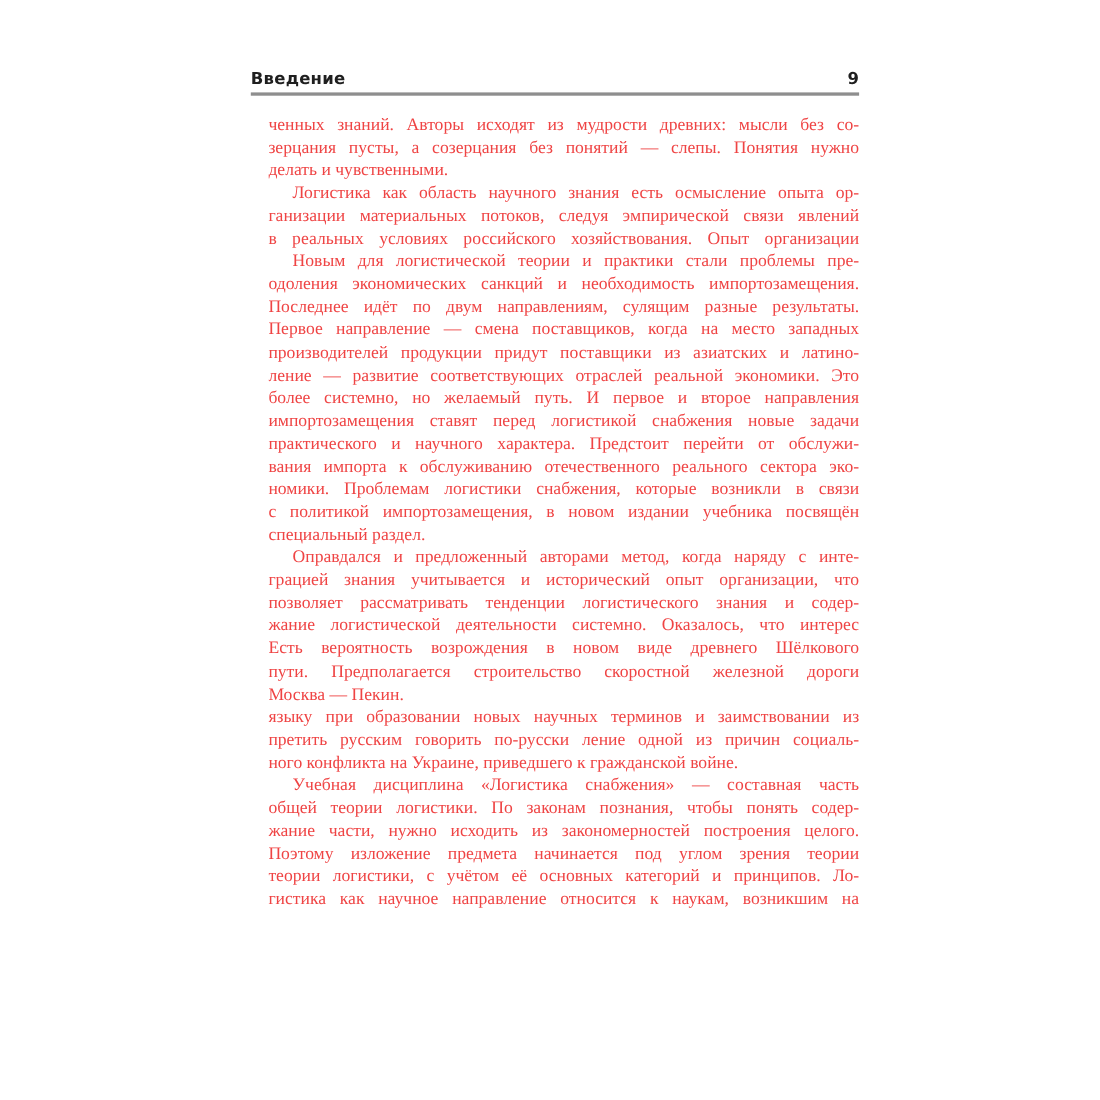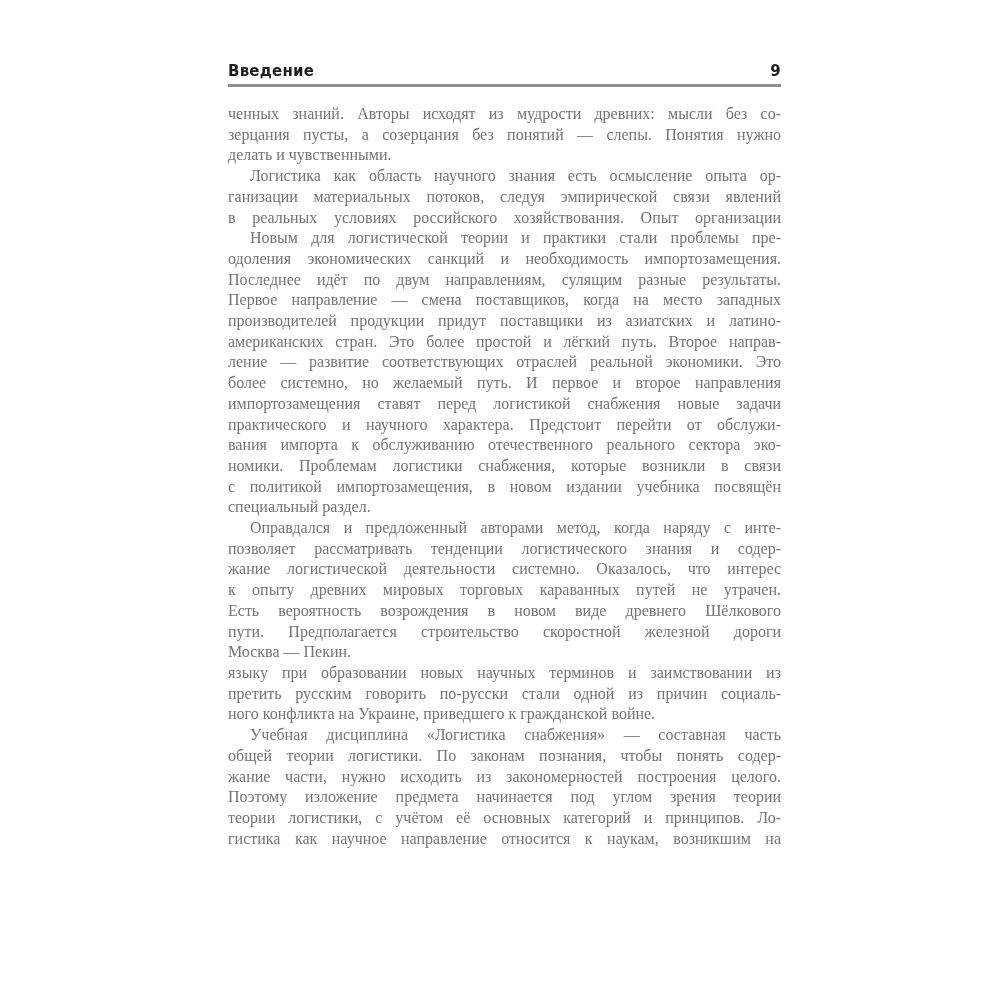--- a/index.html
+++ b/index.html
@@ -33,21 +33,22 @@
   .header-rule {
     height: 3px;
     background: #8e8e8e;
     margin-top: 4px;
   }
   .body-text {
     margin-top: 17px;
     font-family: "Liberation Serif", serif;
     font-size: 16px;
     line-height: 20.7px;
-    color: #737373;
+    color: #ef4444;
+    margin-left: 16px;
   }
   .para { margin: 0; }
   .line {
     text-align: justify;
     text-align-last: justify;
     text-justify: inter-word;
     overflow: hidden;
     white-space: normal;
   }
   .line.indent { text-indent: 22px; }
@@ -73,42 +74,41 @@
           <div class="line indent">Логистика как область научного знания есть осмысление опыта ор-</div>
           <div class="line">ганизации материальных потоков, следуя эмпирической связи явлений</div>
           <div class="line">в реальных условиях российского хозяйствования. Опыт организации</div>
         </div>
         <div class="para">
           <div class="line indent">Новым для логистической теории и практики стали проблемы пре-</div>
           <div class="line">одоления экономических санкций и необходимость импортозамещения.</div>
           <div class="line">Последнее идёт по двум направлениям, сулящим разные результаты.</div>
           <div class="line">Первое направление — смена поставщиков, когда на место западных</div>
           <div class="line">производителей продукции придут поставщики из азиатских и латино-</div>
-          <div class="line">американских стран. Это более простой и лёгкий путь. Второе направ-</div>
           <div class="line">ление — развитие соответствующих отраслей реальной экономики. Это</div>
           <div class="line">более системно, но желаемый путь. И первое и второе направления</div>
           <div class="line">импортозамещения ставят перед логистикой снабжения новые задачи</div>
           <div class="line">практического и научного характера. Предстоит перейти от обслужи-</div>
           <div class="line">вания импорта к обслуживанию отечественного реального сектора эко-</div>
           <div class="line">номики. Проблемам логистики снабжения, которые возникли в связи</div>
           <div class="line">с политикой импортозамещения, в новом издании учебника посвящён</div>
           <div class="line endline">специальный раздел.</div>
         </div>
         <div class="para">
           <div class="line indent">Оправдался и предложенный авторами метод, когда наряду с инте-</div>
+          <div class="line">грацией знания учитывается и исторический опыт организации, что</div>
           <div class="line">позволяет рассматривать тенденции логистического знания и содер-</div>
           <div class="line">жание логистической деятельности системно. Оказалось, что интерес</div>
-          <div class="line">к опыту древних мировых торговых караванных путей не утрачен.</div>
           <div class="line">Есть вероятность возрождения в новом виде древнего Шёлкового</div>
           <div class="line">пути. Предполагается строительство скоростной железной дороги</div>
           <div class="line endline">Москва — Пекин.</div>
         </div>
         <div class="para">
           <div class="line">языку при образовании новых научных терминов и заимствовании из</div>
-          <div class="line">претить русским говорить по-русски стали одной из причин социаль-</div>
+          <div class="line">претить русским говорить по-русски ление одной из причин социаль-</div>
           <div class="line endline">ного конфликта на Украине, приведшего к гражданской войне.</div>
         </div>
         <div class="para">
           <div class="line indent">Учебная дисциплина «Логистика снабжения» — составная часть</div>
           <div class="line">общей теории логистики. По законам познания, чтобы понять содер-</div>
           <div class="line">жание части, нужно исходить из закономерностей построения целого.</div>
           <div class="line">Поэтому изложение предмета начинается под углом зрения теории</div>
           <div class="line">теории логистики, с учётом её основных категорий и принципов. Ло-</div>
           <div class="line">гистика как научное направление относится к наукам, возникшим на</div>
         </div>

